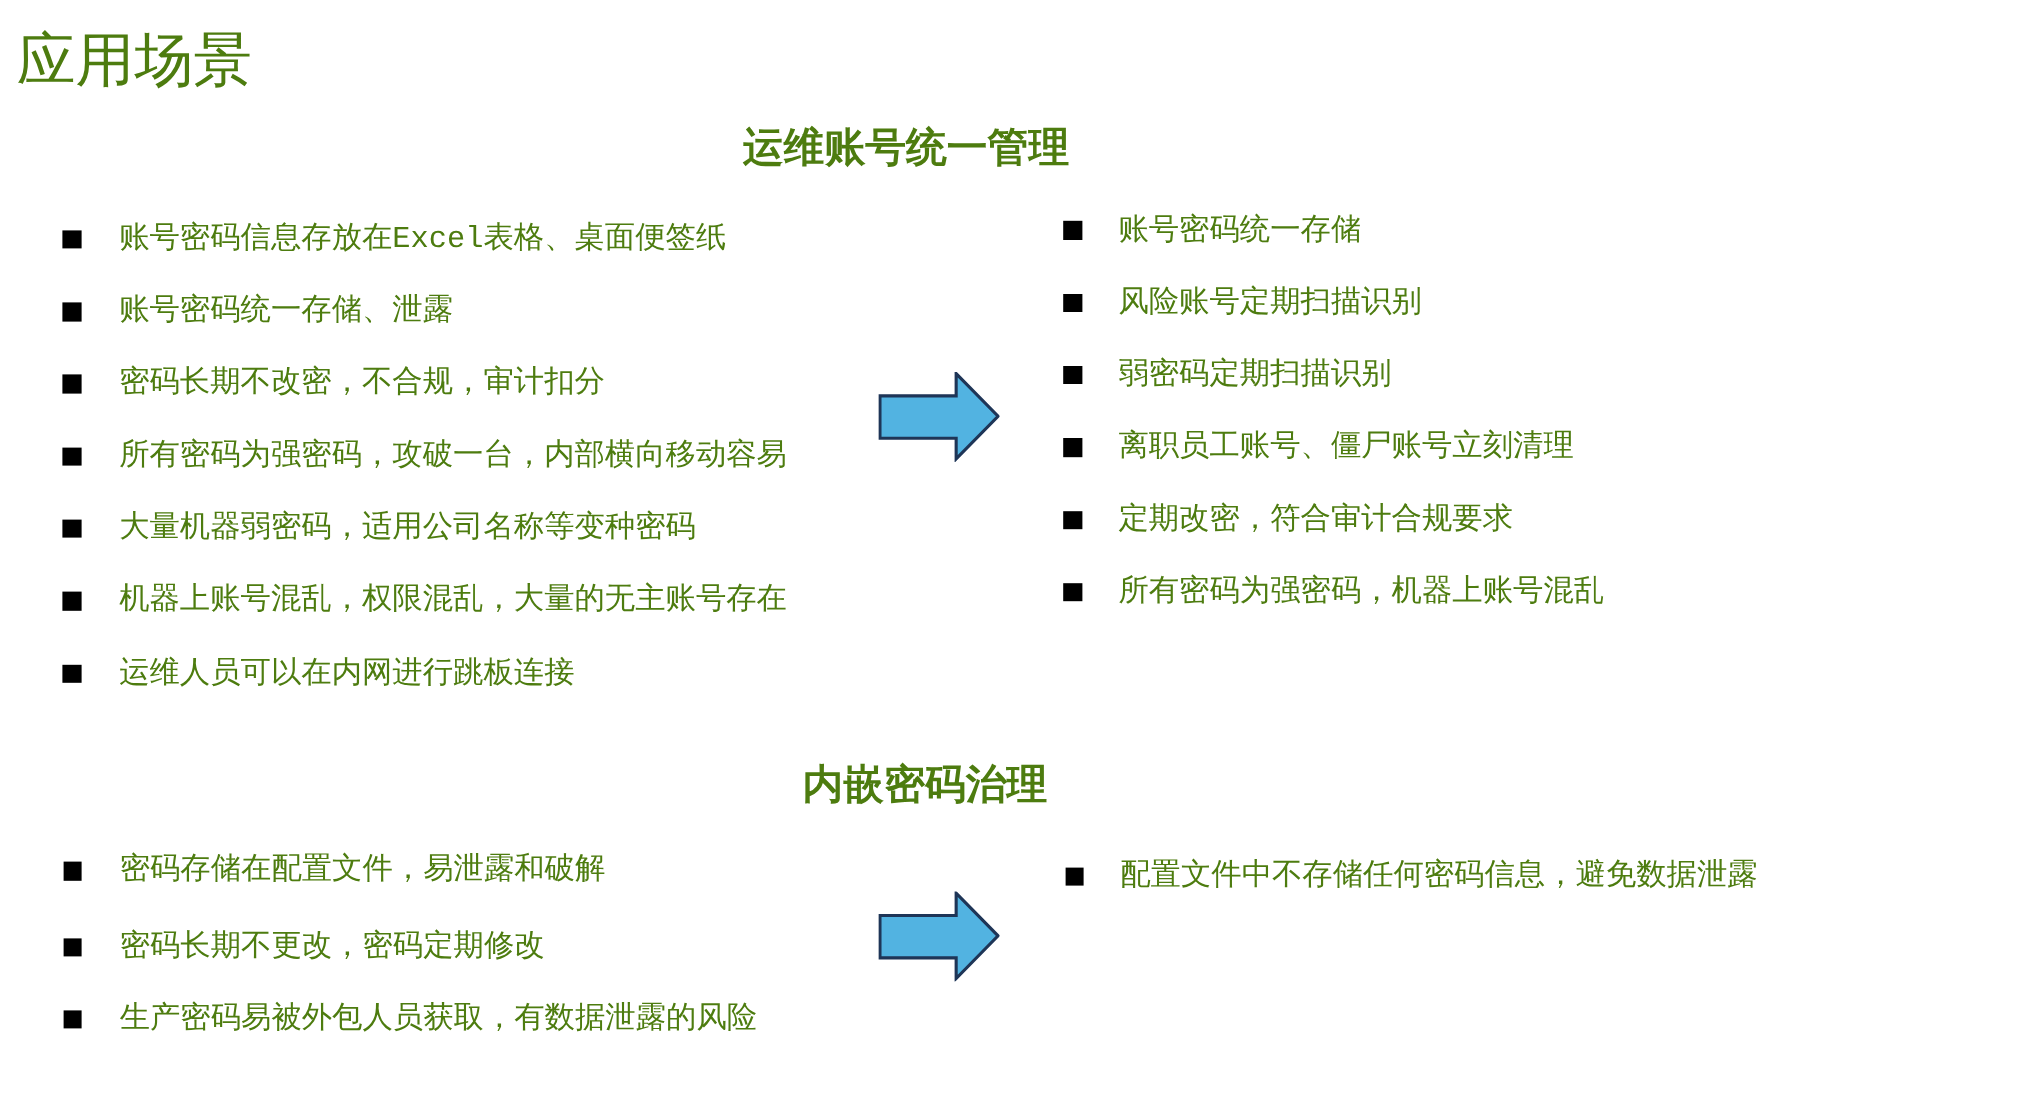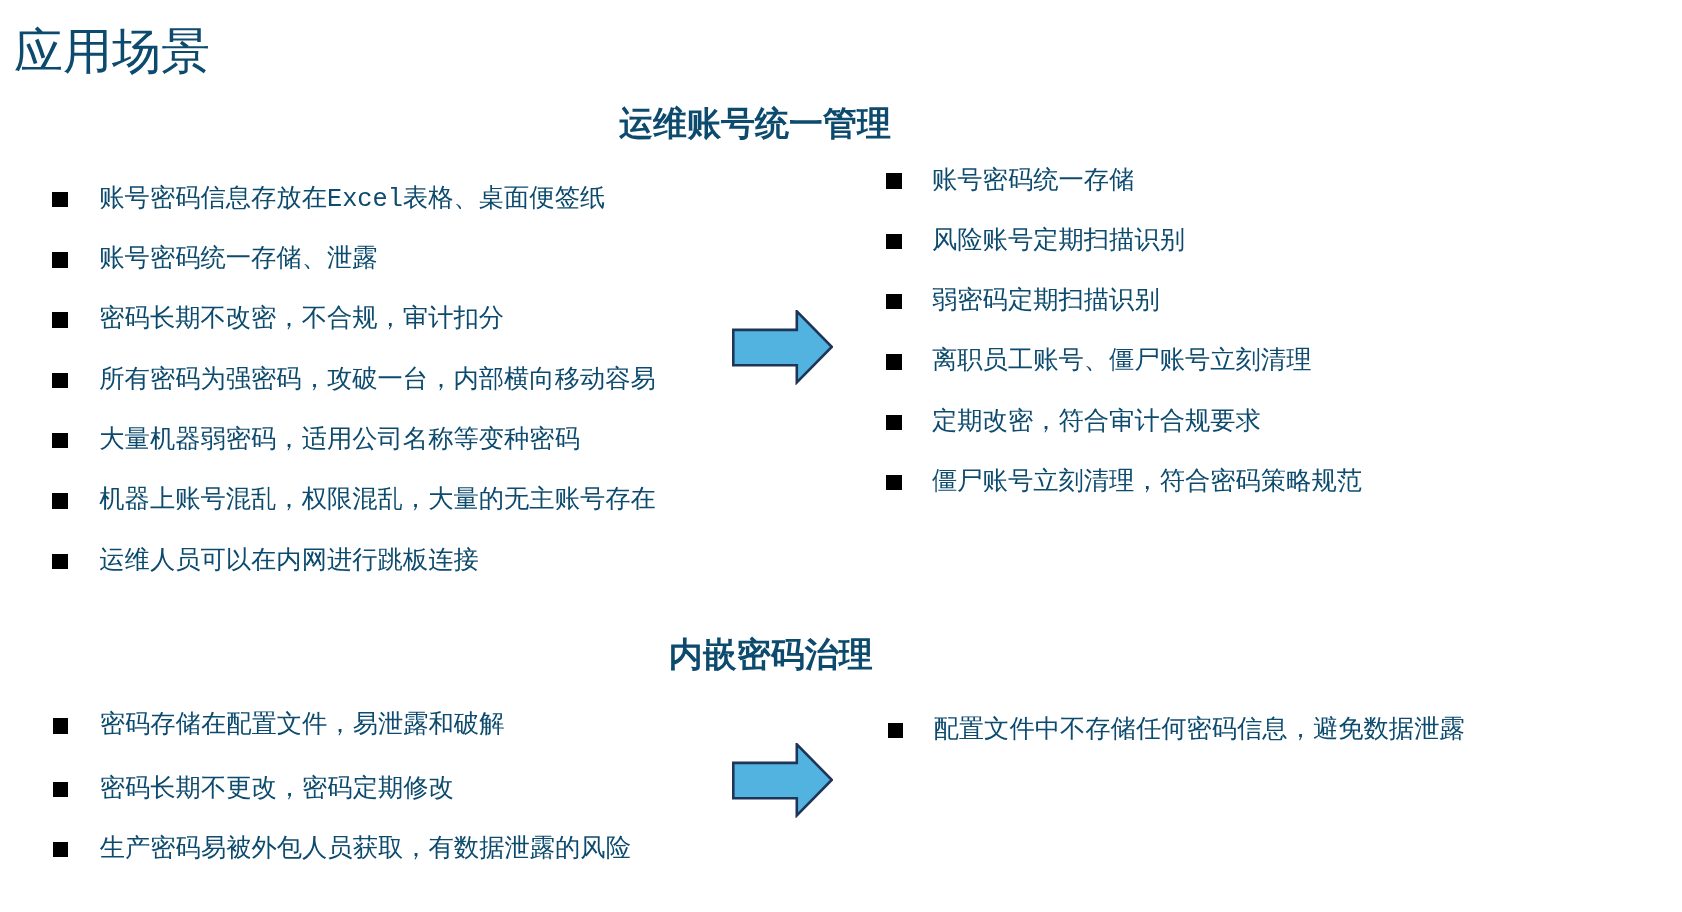--- a/index.html
+++ b/index.html
@@ -4,21 +4,21 @@
 <style>
   html, body { margin: 0; padding: 0; }
   body { background: #ffffff; }
   .slide {
     position: relative;
     width: 1682px;
     height: 912px;
     background: #ffffff;
     overflow: hidden;
     font-family: "Liberation Sans", sans-serif;
-    color: #0c4a6e;
+    color: #4d7c0f;
   }
   .page-title {
     position: absolute;
     left: 14px;
     top: 21px;
     margin: 0;
     font-size: 49px;
     font-weight: 500;
     line-height: 1.25;
     white-space: nowrap;
@@ -48,21 +48,21 @@
     background: #000000;
   }
   .col-left .sq { margin-right: 31.7px; }
   .col-right .sq { margin-right: 30.5px; }
   .txt {
     font-size: 25.3px;
     line-height: 1;
     white-space: nowrap;
   }
   .col-top-left     { left: 52.1px;  top: 169.35px; }
-  .col-top-right    { left: 886px;   top: 151px; }
+  .col-top-right    { left: 886px;   top: 162px; }
   .col-bottom-left  { left: 52.5px;  top: 695.75px; }
   .col-bottom-right { left: 887.5px; top: 700.45px; }
   .col-bottom-left .row:nth-of-type(2) { margin-top: 3.1px; }
 
   .arrow { position: absolute; }
   .arrow-ops      { left: 732px; top: 309.5px; }
   .arrow-embedded { left: 732px; top: 743px; }
 </style>
 </head>
 <body>
@@ -137,21 +137,21 @@
         <span class="txt">离职员工账号、僵尸账号立刻清理</span>
       </div>
 
       <div class="row">
         <span class="sq"></span>
         <span class="txt">定期改密，符合审计合规要求</span>
       </div>
 
       <div class="row">
         <span class="sq"></span>
-        <span class="txt">僵尸账号立刻清理，符合密码策略规范</span>
+        <span class="txt">所有密码为强密码，机器上账号混乱</span>
       </div>
     </div>
 
   <h2 class="section-heading heading-embedded">内嵌密码治理</h2>
 
   <div class="col col-left col-bottom-left">
 
       <div class="row">
         <span class="sq"></span>
         <span class="txt">密码存储在配置文件，易泄露和破解</span>

